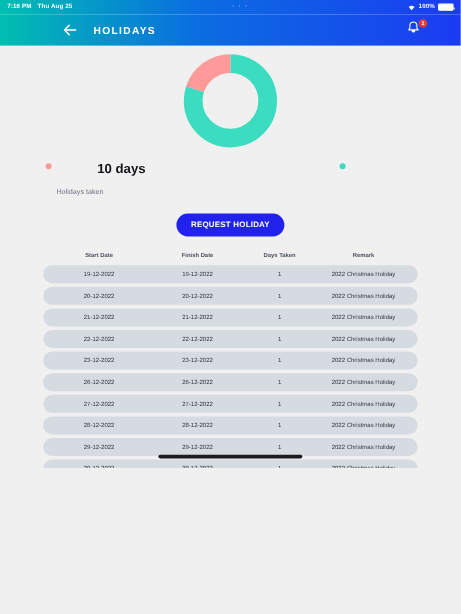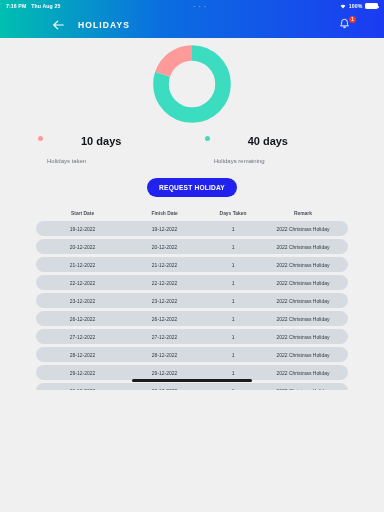--- a/index.html
+++ b/index.html
@@ -253,24 +253,20 @@
     <div class="legend-row">
       <div class="legend-item">
         <span class="dot" style="background:#ff9a9a"></span>
         <span>
           <span class="legend-value">10 days</span><br>
           <span class="legend-label">Holidays taken</span>
         </span>
       </div>
       <div class="legend-item right">
         <span class="dot" style="background:#3bdcc0"></span>
-        <span>
-          <span class="legend-value">40 days</span><br>
-          <span class="legend-label">Holidays remaining</span>
-        </span>
       </div>
     </div>
 
     <div class="btn-row">
       <button class="request-btn">REQUEST HOLIDAY</button>
     </div>
 
     <div class="table">
       <div class="t-head">
         <div class="c-start">Start Date</div>

